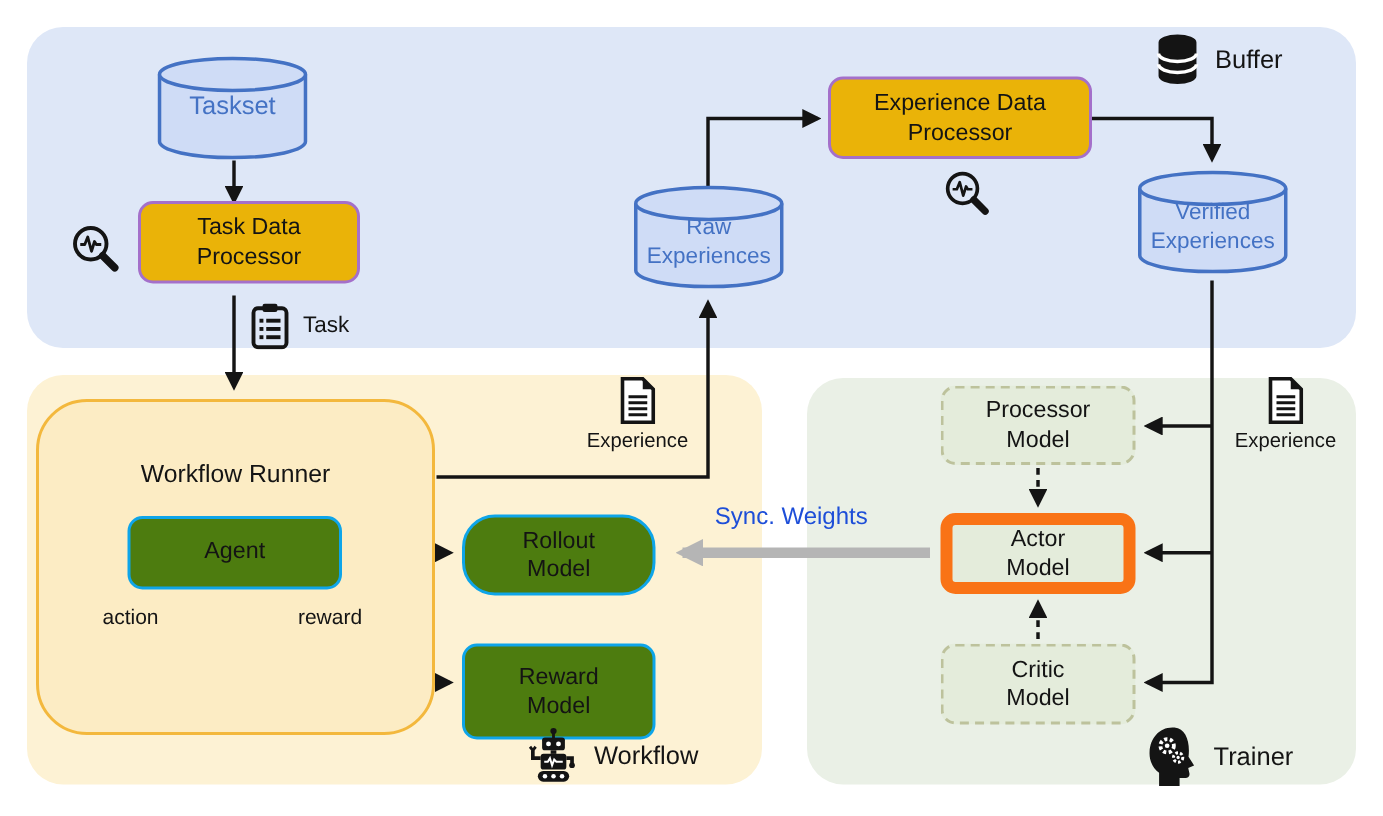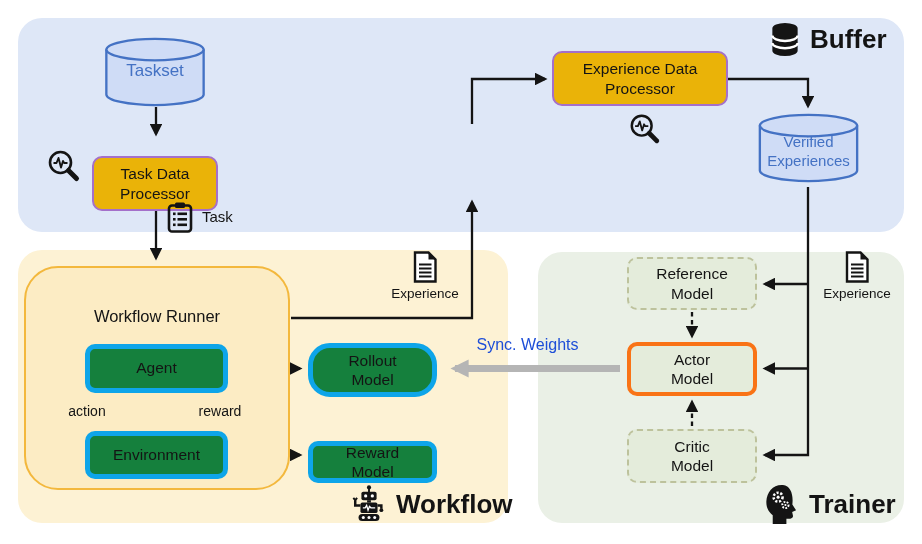--- a/index.html
+++ b/index.html
@@ -8,38 +8,38 @@
   .region{position:absolute;border-radius:24px;}
   .region-buffer{left:18px;top:18px;width:886px;height:214px;background:#dee7f7;}
   .region-explorer{left:18px;top:250px;width:490px;height:273px;background:#fdf2d4;}
   .region-trainer{left:538px;top:252px;width:366px;height:271px;background:#eaf0e6;}
 
   .overlay{position:absolute;left:0;top:0;pointer-events:none;}
 
   .box{position:absolute;display:flex;align-items:center;justify-content:center;
        text-align:center;font-size:15.5px;line-height:1.22;border-radius:10px;box-sizing:border-box;}
   .pbox{background:#eab308;border:2px solid #a470ca;}
-  .obox{background:#15803d;border:5px solid #0ea5e9;justify-content:center;}
+  .obox{background:#4d7c0f;border:2px solid #0ea5e9;justify-content:center;}
   .gbox{background:#e4ecdb;border:2px dashed #bdc29c;}
-  .gbox.solid{border:4px solid #f97316;}
+  .gbox.solid{border:8px solid #f97316;}
   .wrap2{width:min-content;margin:0 auto;line-height:1.25;}
 
   .wr{position:absolute;left:24px;top:266px;width:266px;height:224px;background:#fcecc4;
       border:2.5px solid #f3b83d;border-radius:34px;box-sizing:border-box;}
   .wr-title{position:absolute;left:24px;top:279px;width:266px;text-align:center;
       font-size:16.5px;white-space:nowrap;margin-top:28px;}
 
   .cyl{position:absolute;}
   .cyl-label{position:absolute;left:0;right:0;color:#4472c4;text-align:center;}
   .cyl-label.one{top:25px;font-size:17px;}
   .cyl-label.two{top:21px;font-size:15px;}
 
   .small-label{position:absolute;font-size:13.5px;text-align:center;}
   .title-row{position:absolute;display:flex;align-items:center;gap:10px;}
-  .title-text{font-size:26px;font-weight:bold;white-space:nowrap;}
+  .title-text{font-size:17px;font-weight:normal;white-space:nowrap;}
   .sync-label{position:absolute;left:455px;top:336px;width:145px;text-align:center;
       color:#1d4ed8;font-size:16px;white-space:nowrap;}
   .ar-label{position:absolute;top:403px;width:60px;text-align:center;font-size:14px;}
   .task-label{position:absolute;left:202px;top:208px;font-size:15px;}
 </style>
 </head>
 <body>
 
 <div class="canvas">
 
@@ -81,21 +81,21 @@
   </svg>
 
   <div class="cyl" style="left:103px;top:36px;width:104px;height:72px;">
     <svg width="104" height="72" viewBox="0 0 106 74">
       <path d="M3,14 v46 a50,11 0 0 0 100,0 v-46" fill="#cfdcf6" stroke="#4472c4" stroke-width="2.4"></path>
       <ellipse cx="53" cy="14" rx="50" ry="11" fill="#cfdcf6" stroke="#4472c4" stroke-width="2.4"></ellipse>
     </svg>
     <div class="cyl-label one">Taskset</div>
   </div>
 
-  <div class="box pbox" style="left:92px;top:156px;width:126px;height:55px;align-items:center;">
+  <div class="box pbox" style="left:92px;top:134px;width:148px;height:55px;align-items:center;">
     <div class="wrap2" style="width:80px;">Task Data Processor</div>
   </div>
 
   <svg style="position:absolute;left:46px;top:148px;" width="36" height="36" viewBox="0 0 36 36">
     <circle cx="14.5" cy="14.5" r="10.5" fill="none" stroke="#141414" stroke-width="2.6"></circle>
     <polyline points="7.5,15 10.5,15 12.5,10 15,19.5 17,13 18.2,15 21.5,15" fill="none" stroke="#141414" stroke-width="1.9" stroke-linejoin="round"></polyline>
     <line x1="22.5" y1="22.5" x2="30.5" y2="30.5" stroke="#141414" stroke-width="5" stroke-linecap="round"></line>
   </svg>
 
   <svg style="position:absolute;left:167px;top:202px;" width="26" height="31" viewBox="0 0 26 31">
@@ -105,20 +105,29 @@
       <rect x="6" y="10.5" width="2.6" height="2.6"></rect>
         <rect x="10.5" y="10.5" width="9.5" height="2.6"></rect>
       <rect x="6" y="16" width="2.6" height="2.6"></rect>
         <rect x="10.5" y="16" width="9.5" height="2.6"></rect>
       <rect x="6" y="21.5" width="2.6" height="2.6"></rect>
         <rect x="10.5" y="21.5" width="9.5" height="2.6"></rect>
     </g>
   </svg>
   <div class="task-label">Task</div>
 
+  <div class="cyl" style="left:420px;top:122px;width:105px;height:72px;">
+    <svg width="105" height="72" viewBox="0 0 106 74">
+      <path d="M3,14 v46 a50,11 0 0 0 100,0 v-46" fill="#cfdcf6" stroke="#4472c4" stroke-width="2.4"></path>
+      <ellipse cx="53" cy="14" rx="50" ry="11" fill="#cfdcf6" stroke="#4472c4" stroke-width="2.4"></ellipse>
+    </svg>
+    <div class="cyl-label two">
+        <div class="wrap2">Raw Experiences</div>
+      </div>
+  </div>
 
   <div class="box pbox" style="left:552px;top:51px;width:176px;height:55px;">
     <div class="wrap2" style="width:126px;">Experience Data Processor</div>
   </div>
 
   <svg style="position:absolute;left:628px;top:112px;" width="34" height="34" viewBox="0 0 36 36">
     <circle cx="14.5" cy="14.5" r="10.5" fill="none" stroke="#141414" stroke-width="2.6"></circle>
     <polyline points="7.5,15 10.5,15 12.5,10 15,19.5 17,13 18.2,15 21.5,15" fill="none" stroke="#141414" stroke-width="1.9" stroke-linejoin="round"></polyline>
     <line x1="22.5" y1="22.5" x2="30.5" y2="30.5" stroke="#141414" stroke-width="5" stroke-linecap="round"></line>
   </svg>
@@ -140,30 +149,27 @@
     </svg>
     <span class="title-text">Buffer</span>
   </div>
 
   <div class="wr"></div>
   <div class="wr-title">Workflow Runner</div>
 
   <div class="box obox" style="left:85px;top:344px;width:143px;height:49px;">
     <div>Agent</div>
   </div>
-  <div class="box obox" style="left:85px;top:431px;width:143px;height:48px;">
-    <div>Environment</div>
-  </div>
   <div class="ar-label" style="left:57px;">action</div>
   <div class="ar-label" style="left:190px;">reward</div>
 
   <div class="box obox" style="left:308px;top:343px;width:129px;height:54px;border-radius:22px;">
     <div class="wrap2">Rollout Model</div>
   </div>
-  <div class="box obox" style="left:308px;top:441px;width:129px;height:42px;">
+  <div class="box obox" style="left:308px;top:429px;width:129px;height:64px;">
     <div class="wrap2">Reward Model</div>
   </div>
 
   <svg style="position:absolute;left:412px;top:251px;" width="26" height="32" viewBox="0 0 26 32">
     <path d="M3,1.5 H16.5 L23.5,8.5 V30.5 H3 Z" fill="#ffffff" stroke="#141414" stroke-width="2.4"></path>
     <path d="M16.5,1.5 V8.5 H23.5 Z" fill="#141414"></path>
     <g fill="#141414">
       <rect x="7" y="12.5" width="12.5" height="2"></rect>
         <rect x="7" y="16.5" width="12.5" height="2"></rect>
       <rect x="7" y="20.5" width="12.5" height="2"></rect>
@@ -188,21 +194,21 @@
       <circle cx="32" cy="26.5" r="2" fill="#141414"></circle>
       <rect x="8" y="30.5" width="22" height="7.5" rx="3.75" fill="#141414"></rect>
       <circle cx="13" cy="34.2" r="1.6" fill="#ffffff"></circle>
         <circle cx="19" cy="34.2" r="1.6" fill="#ffffff"></circle>
       <circle cx="25" cy="34.2" r="1.6" fill="#ffffff"></circle>
     </svg>
     <span class="title-text">Workflow</span>
   </div>
 
   <div class="box gbox" style="left:627px;top:257px;width:130px;height:53px;">
-    <div class="wrap2">Reference Model</div>
+    <div class="wrap2">Processor Model</div>
   </div>
   <div class="box gbox solid" style="left:627px;top:342px;width:130px;height:54px;">
     <div class="wrap2">Actor Model</div>
   </div>
   <div class="box gbox" style="left:627px;top:429px;width:130px;height:54px;">
     <div class="wrap2">Critic Model</div>
   </div>
 
   <div class="sync-label">Sync. Weights</div>
 

